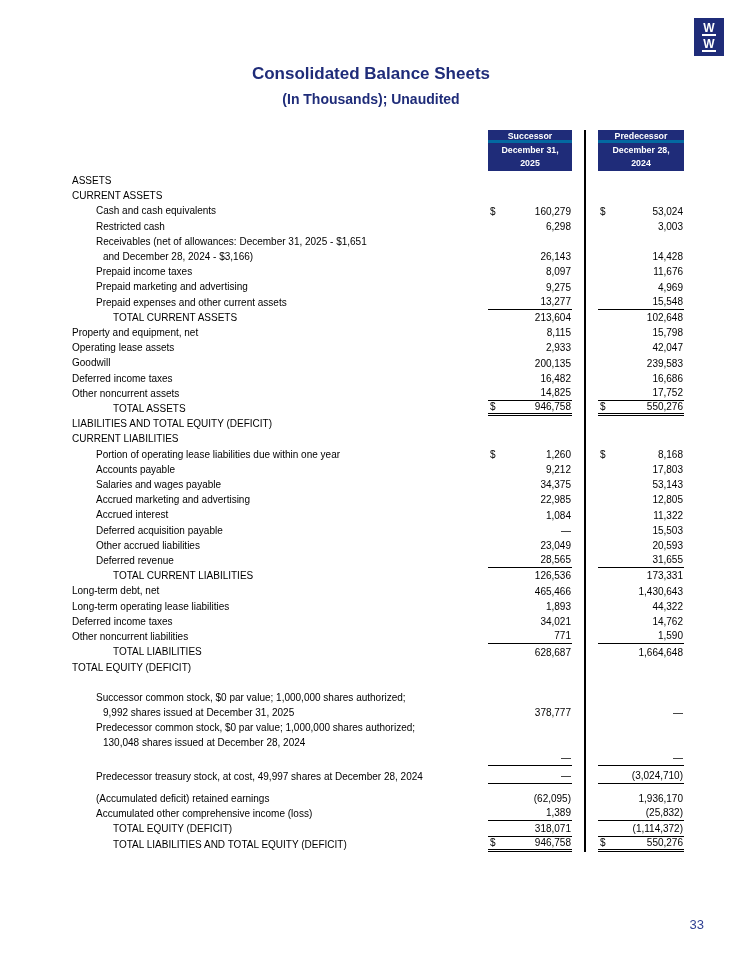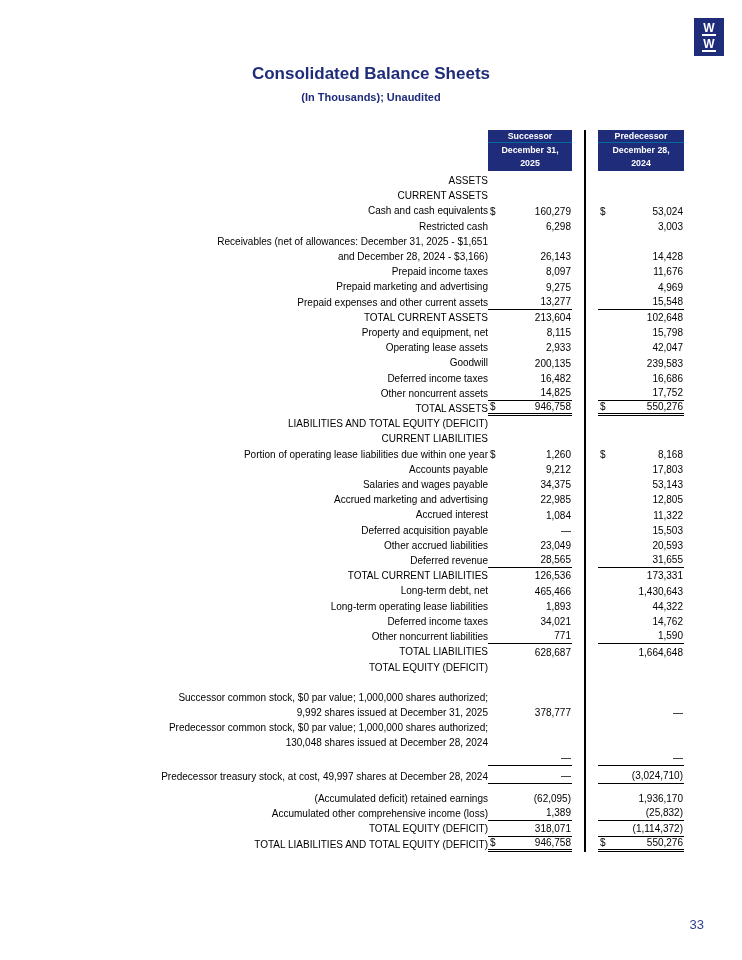--- a/index.html
+++ b/index.html
@@ -9,31 +9,31 @@
           font-family:"Liberation Sans","DejaVu Sans",sans-serif; color:#000; }
 
   .logo { position:absolute; top:18px; left:694px; width:30px; height:38px; background:var(--navy);
           display:flex; flex-direction:column; align-items:center; justify-content:center; gap:3px; }
   .logo-w { color:#fff; font-weight:bold; font-size:12px; line-height:10px;
             border-bottom:2px solid #fff; padding:0 1px 1px 1px; }
 
   .title { position:absolute; top:64px; left:0; width:100%; text-align:center;
            color:var(--navy); font-weight:bold; font-size:17px; }
   .subtitle { position:absolute; top:91px; left:0; width:100%; text-align:center;
-              color:var(--navy); font-weight:bold; font-size:11px; }
+              color:var(--navy); font-weight:bold; font-size:14px; }
 
   .sheet { position:absolute; left:72px; top:130px; width:612px; font-size:10px; }
   .divider { position:absolute; top:0; bottom:0; left:512px; width:2px; background:var(--rule); }
 
   .hdr { display:grid; grid-template-columns:416px 84px 26px 86px; }
   .hdr-box { background:var(--navy); color:#fff; font-weight:bold; font-size:8.8px; text-align:center; }
-  .hdr-era { line-height:13px; height:13px; border-bottom:1px solid #0369a1; }
+  .hdr-era { line-height:13px; height:13px; border-bottom:3px solid #0369a1; }
   .hdr-date { padding-top:1px; line-height:13px; height:28px; }
 
-  .rows { margin-top:2px;text-align:right; }
+  .rows { margin-top:2px; }
   .row { display:grid; grid-template-columns:416px 84px 26px 86px; align-items:end; }
   .lbl { line-height:15.2px; }
   .ind0 { padding-left:0; }
   .ind1 { padding-left:24px; }
   .ind2 { padding-left:41px; }
   .cont { padding-left:7px; }
   .cell { display:flex; justify-content:space-between; align-items:flex-end;
           height:15.2px; padding:0 1px 2px 2px; }
   .u-single { border-bottom:1px solid var(--rule); }
   .u-double { border-bottom:3px double var(--rule); padding-bottom:1px; }

